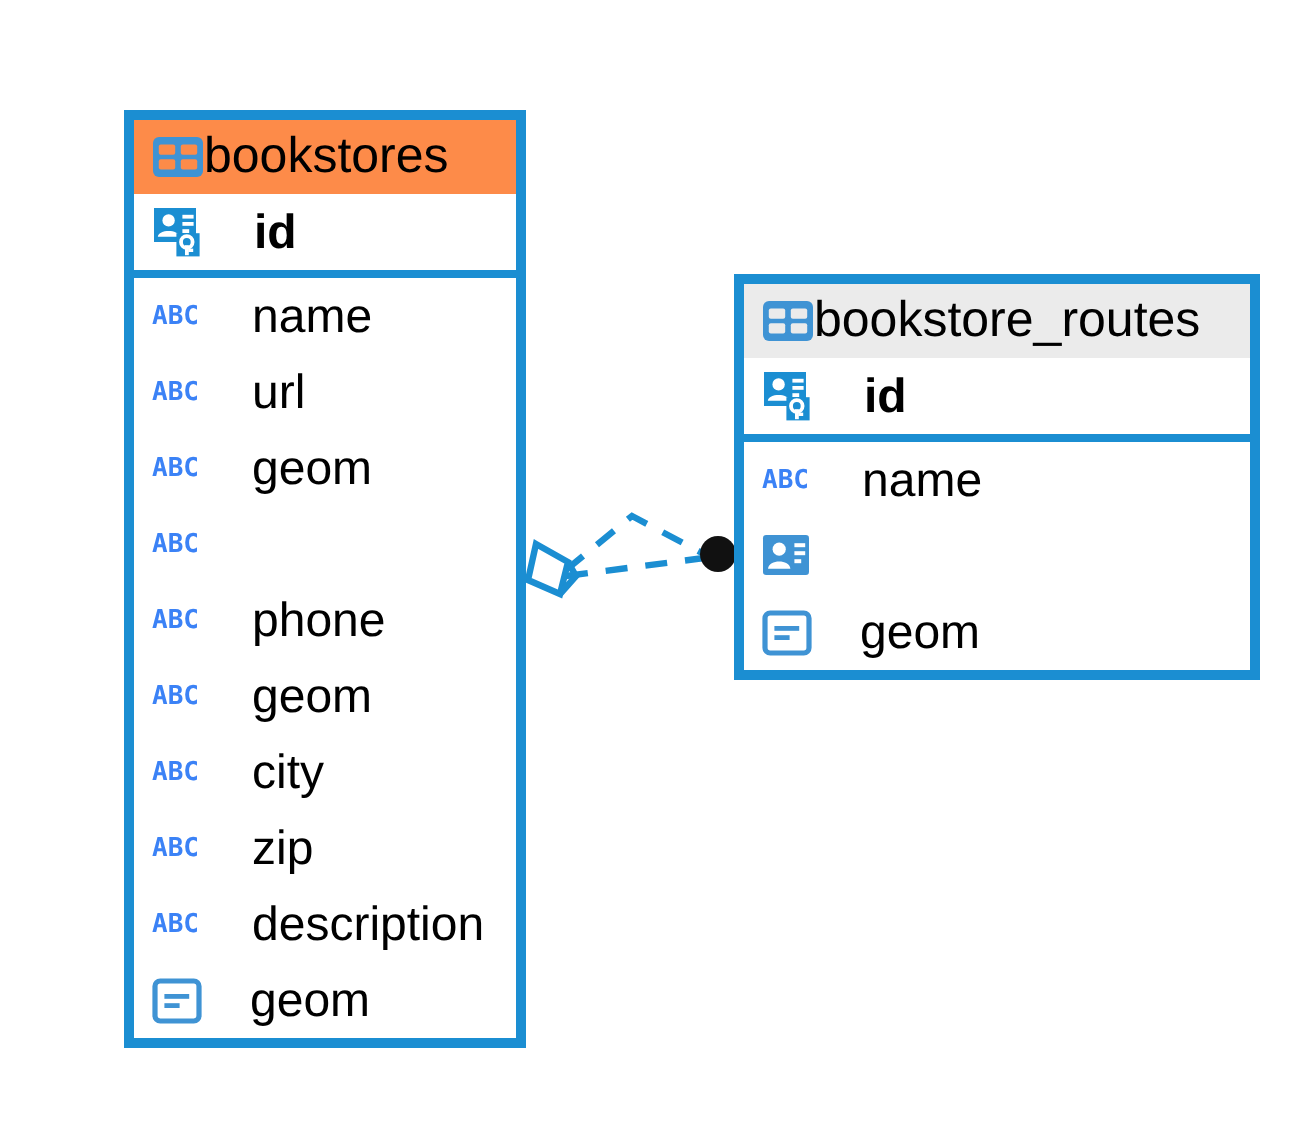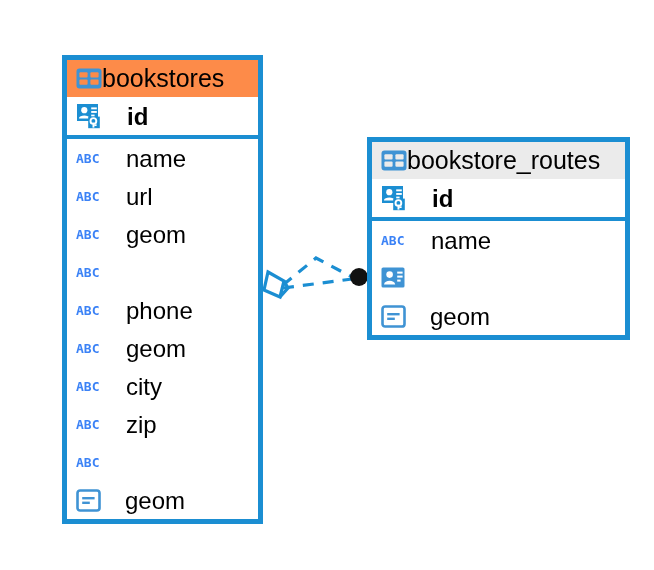--- a/index.html
+++ b/index.html
@@ -150,20 +150,21 @@
       <div class="row">
         <span class="abc-text">ABC</span>
         <span class="fname">city</span>
       </div>
       <div class="row">
         <span class="abc-text">ABC</span>
         <span class="fname">zip</span>
       </div>
       <div class="row">
         <span class="abc-text">ABC</span>
+        <span class="fname">description</span>
       </div>
 
       <div class="row">
         <svg class="ico ico-geom" viewBox="0 0 25 23">
           <rect x="1.5" y="1.5" width="22" height="20" rx="2.6" fill="#ffffff" stroke="#3f93d4" stroke-width="2.6"></rect>
           <rect x="6.2" y="8.0" width="12.4" height="2.4" fill="#3f93d4"></rect>
           <rect x="6.2" y="12.6" width="7.6" height="2.4" fill="#3f93d4"></rect>
         </svg>
         <span class="fname">geom</span>
       </div>

